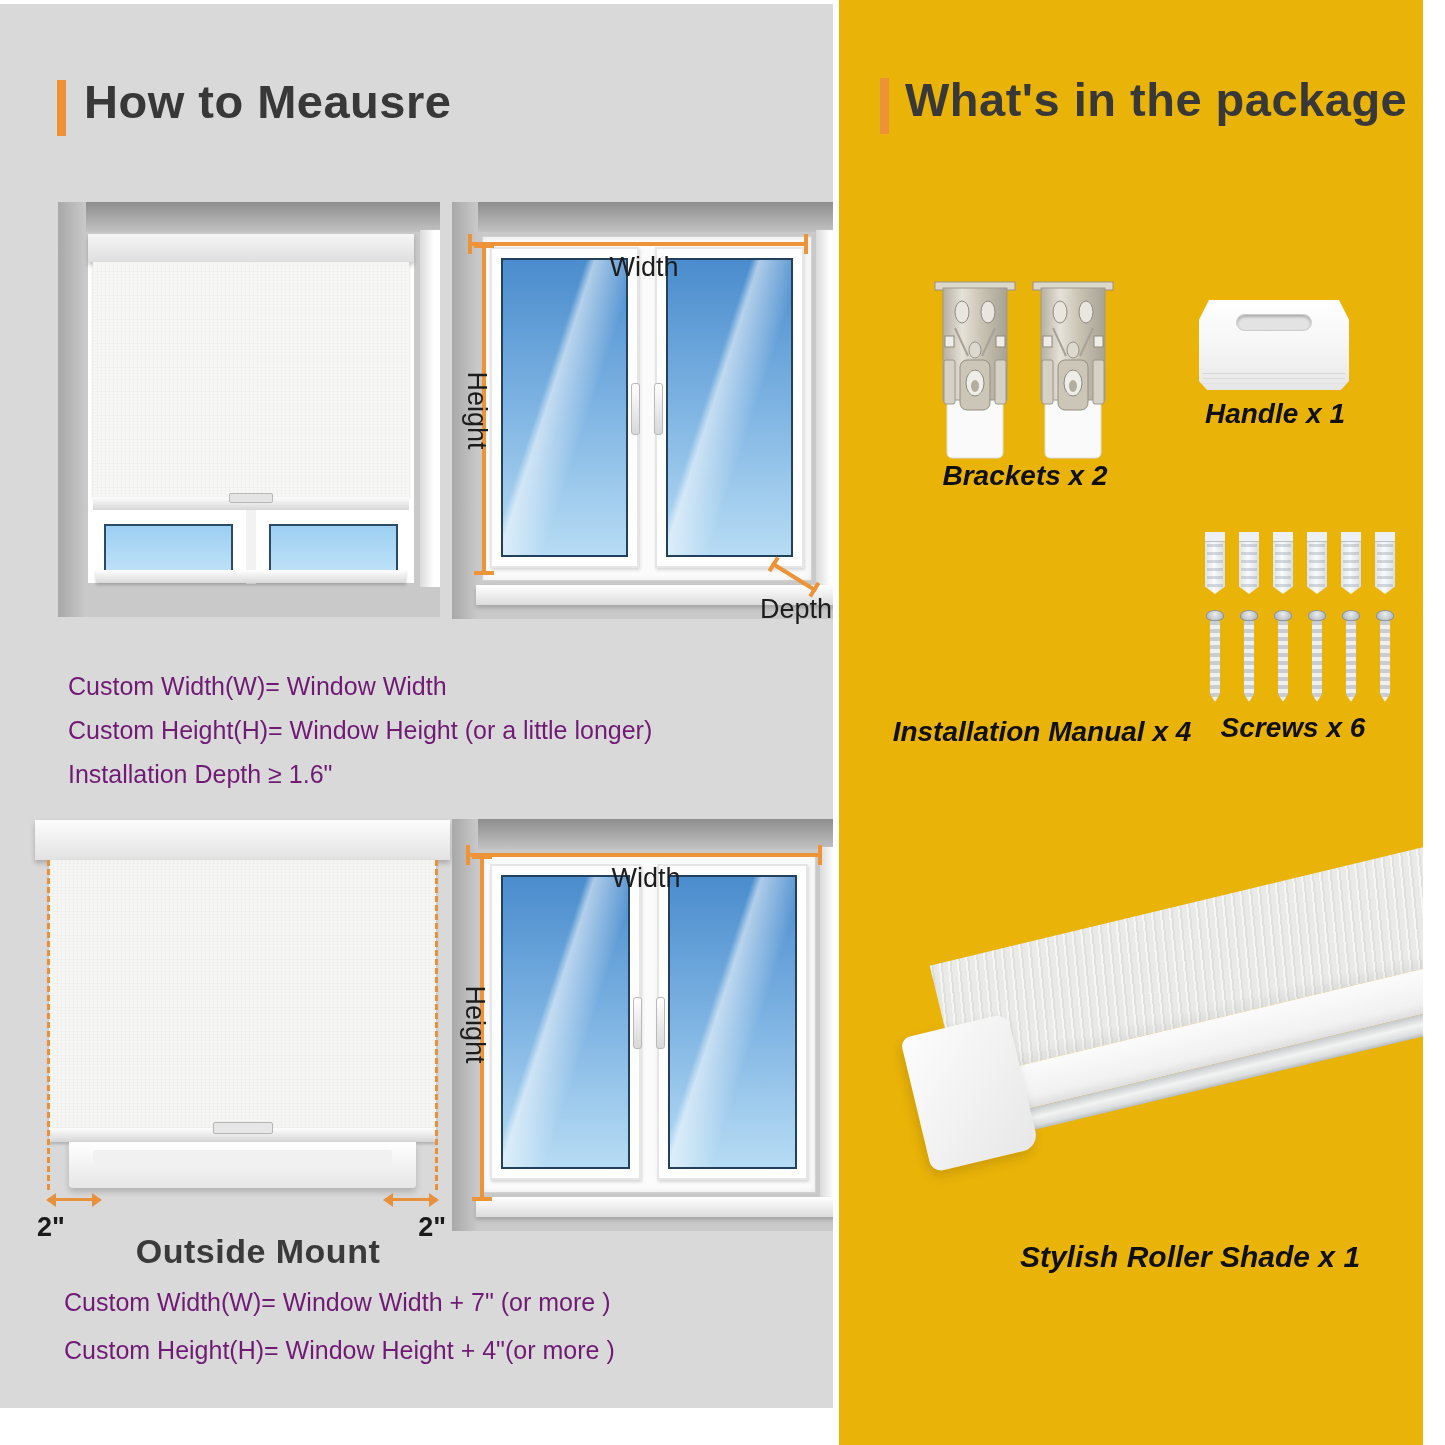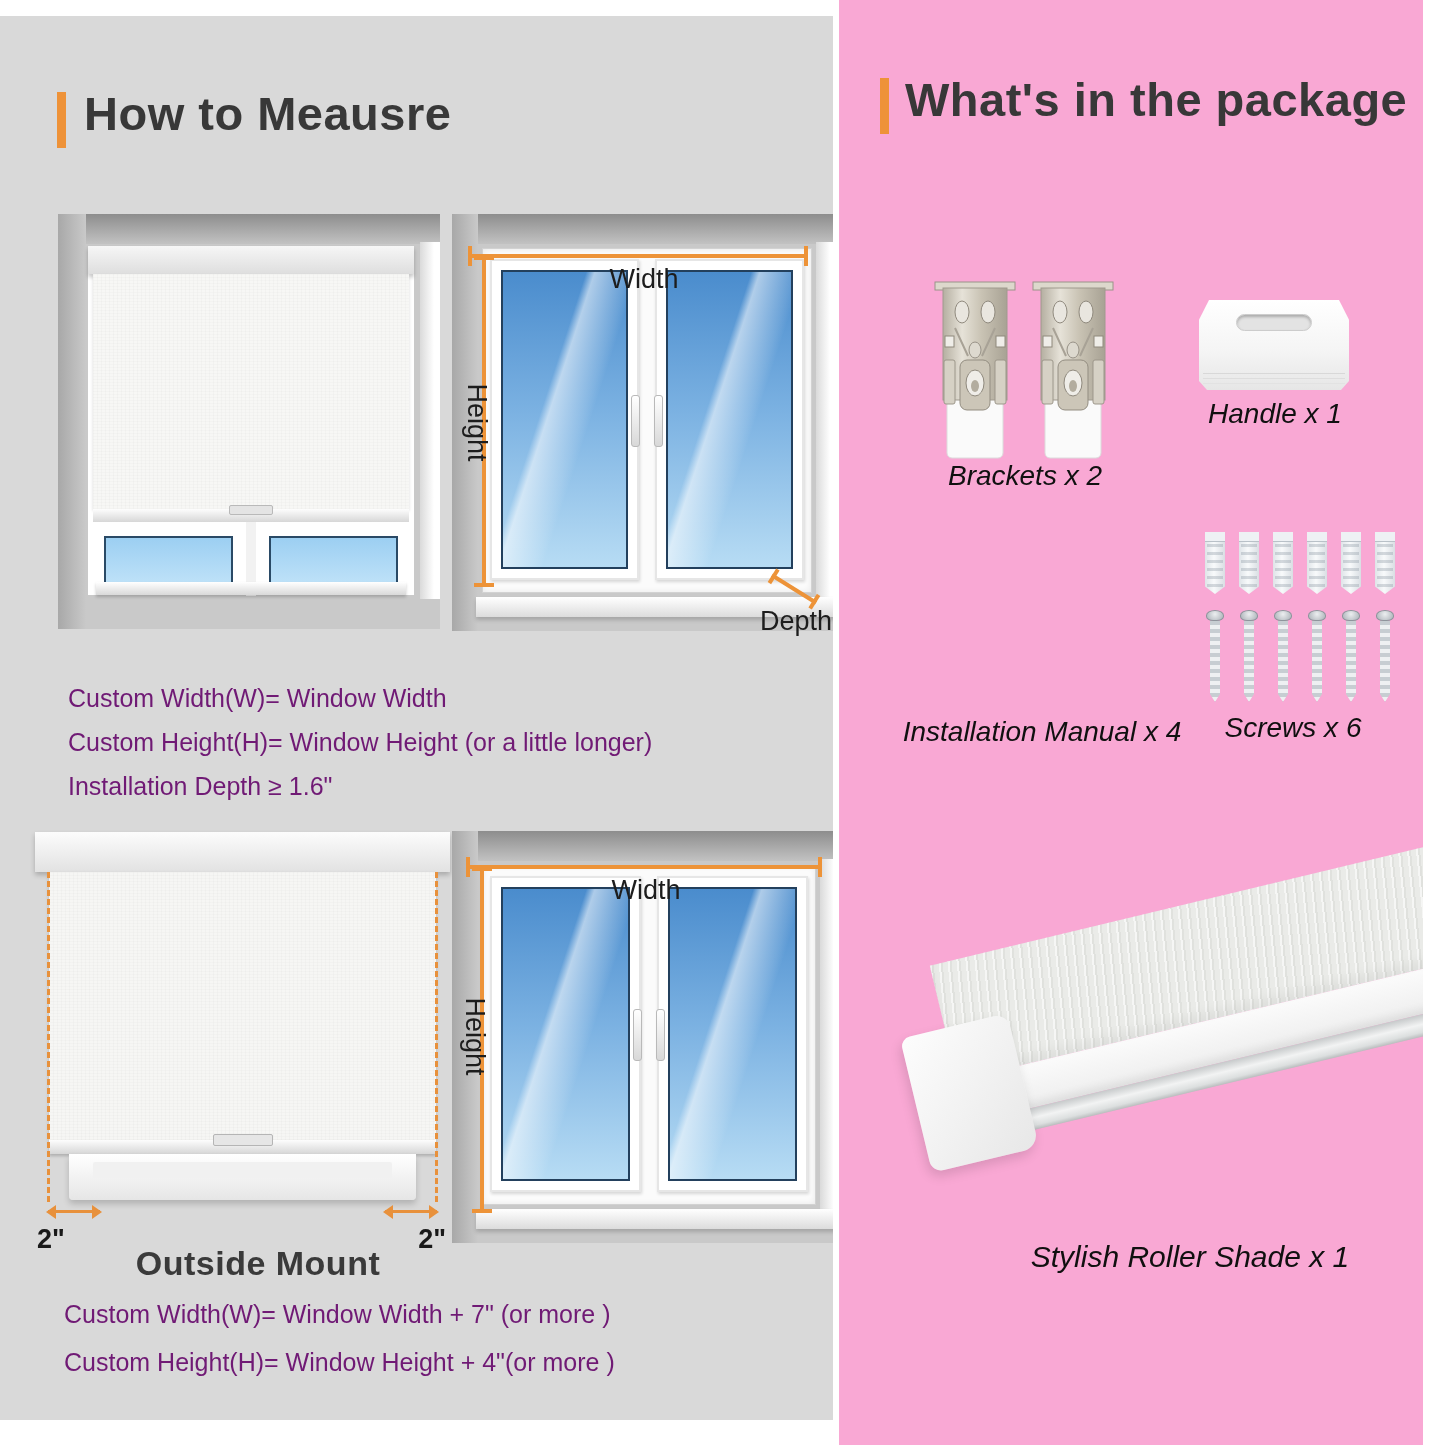--- a/index.html
+++ b/index.html
@@ -5,22 +5,22 @@
   * { box-sizing: border-box; margin: 0; padding: 0; }
   html,body { width:1445px; height:1445px; }
   body {
     font-family: "Liberation Sans", sans-serif;
     background:#ffffff;
     position:relative;
     overflow:hidden;
   }
 
   
-  .panel-left  { position:absolute; left:0;   top:16px; width:833px;  height:1404px; background:#d9d9d9; }
-  .panel-right { position:absolute; left:839px;top:0; width:584px;  height:1445px; background:#f9a8d4; overflow:hidden;padding-left:36px; }
+  .panel-left  { position:absolute; left:0;   top:4px; width:833px;  height:1404px; background:#d9d9d9; }
+  .panel-right { position:absolute; left:839px;top:0; width:584px;  height:1445px; background:#eab308; overflow:hidden;padding-left:36px; }
   .divider     { position:absolute; left:833px;top:0; width:6px;    height:1445px; background:#ffffff; }
 
   
   .accent-bar { position:absolute; width:9px; height:56px; background:#ee9238; }
   .big-title  { position:absolute; font-size:47px; font-weight:bold; color:#383838; letter-spacing:0.5px; white-space:nowrap; }
 
   .mount-heading { position:absolute; font-size:34px; font-weight:bold; color:#3a3a3a; text-align:center; letter-spacing:0.5px; }
   .spec-line { position:absolute; font-size:25px; color:#701a75; white-space:nowrap; }
 
   
@@ -87,21 +87,21 @@
   .wsC .sillwin::after { content:''; position:absolute; left:24px; right:24px; top:8px; height:16px; background:#f1f1f1; border-radius:2px; }
   .wsC .dash { position:absolute; top:58px; height:330px; width:0; border-left:3px dashed #e8913c; }
   .wsC .dash.l { left:12px; } .wsC .dash.r { right:12px; }
   .wsC .dim { position:absolute; top:396px; height:3px; width:52px; background:#e8913c; }
   .wsC .dim::before { content:''; position:absolute; left:-2px; top:-5px; border-top:7px solid transparent; border-bottom:7px solid transparent; border-right:10px solid #e8913c; }
   .wsC .dim::after  { content:''; position:absolute; right:-2px; top:-5px; border-top:7px solid transparent; border-bottom:7px solid transparent; border-left:10px solid #e8913c; }
   .wsC .dim.l { left:13px; } .wsC .dim.r { right:13px; }
   .ovh-label { position:absolute; font-size:27px; font-weight:bold; color:#1a1a1a; }
 
   
-  .pkg-label { position:absolute; font-weight:normal; font-style:italic; font-size:28px; color:#101010; text-align:center; white-space:nowrap; }
+  .pkg-label { position:absolute; font-weight:bold; font-style:italic; font-size:28px; color:#101010; text-align:center; white-space:nowrap; }
 
   .bracket { position:absolute; width:88px; height:190px; }
 
   .handle-part { position:absolute; width:150px; height:90px;
     background:linear-gradient(180deg,#ffffff 0%,#f5f5f5 55%,#e6e6e6 100%);
     clip-path:polygon(10px 0, calc(100% - 10px) 0, 100% 22%, 100% 90%, calc(100% - 8px) 100%, 8px 100%, 0 90%, 0 22%);
     box-shadow:0 4px 8px rgba(0,0,0,0.15); }
   .handle-part .slot { position:absolute; left:calc(50% - 38px); top:14px; width:76px; height:17px; background:#e3e3e3; border:1px solid #cccccc; border-radius:9px; box-shadow:inset 0 2px 3px rgba(0,0,0,0.25); }
   .handle-part .ridge { position:absolute; left:4px; right:4px; bottom:16px; height:1px; background:#d8d8d8; box-shadow:0 5px 0 #dddddd, 0 10px 0 #e2e2e2; }
 

